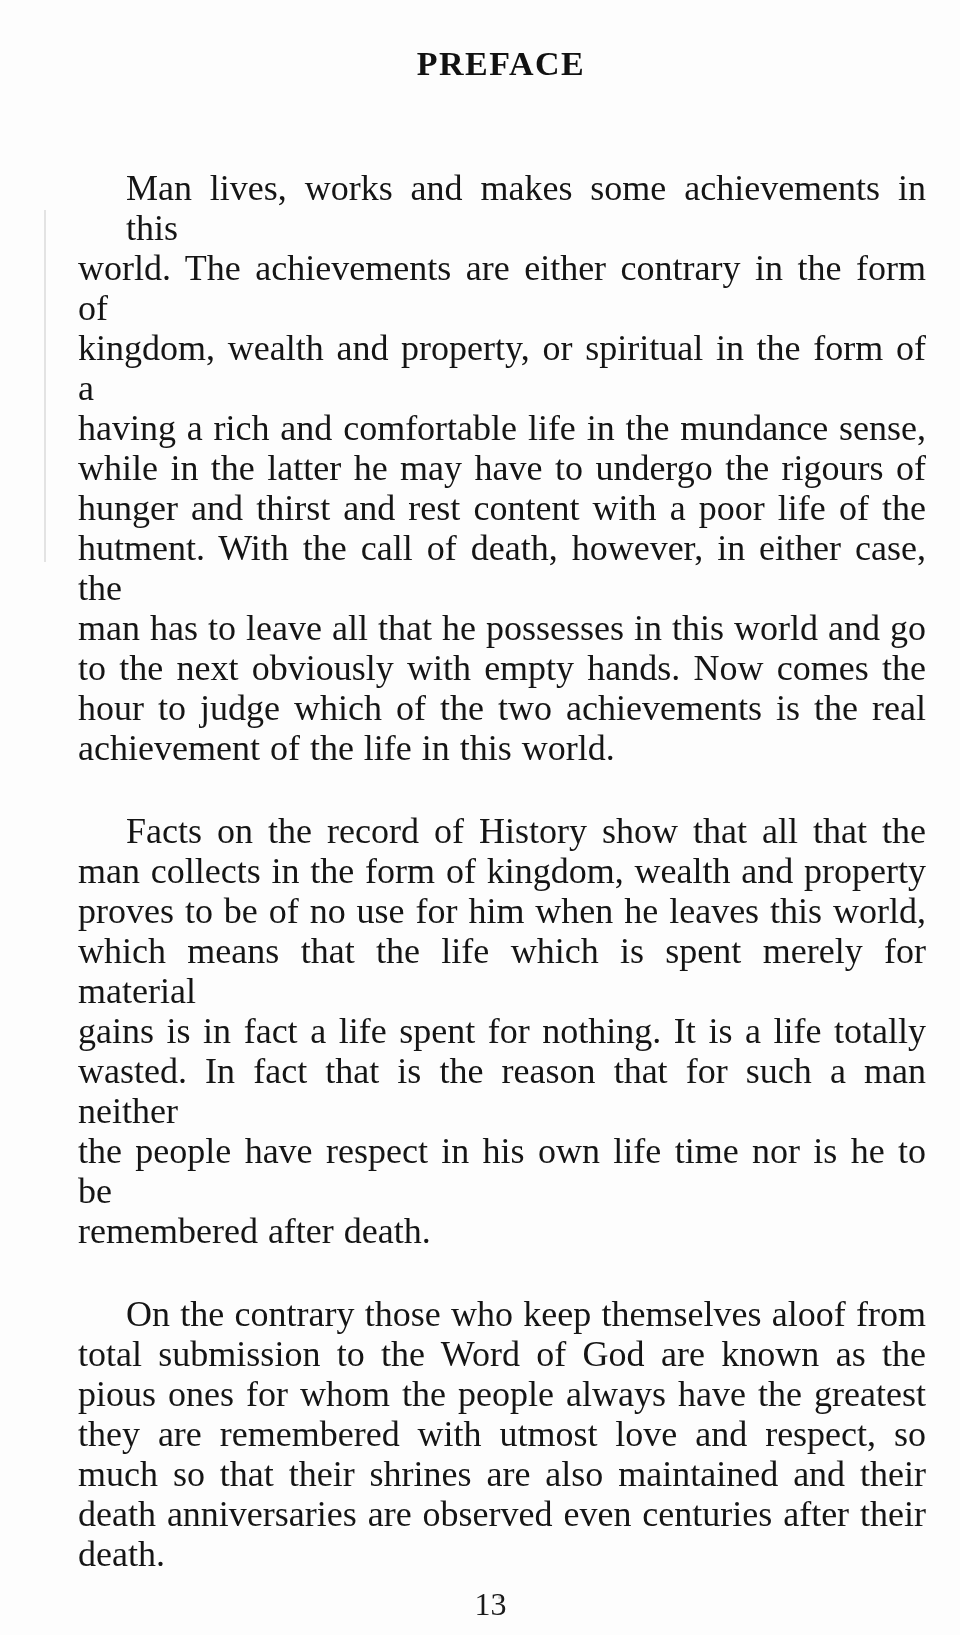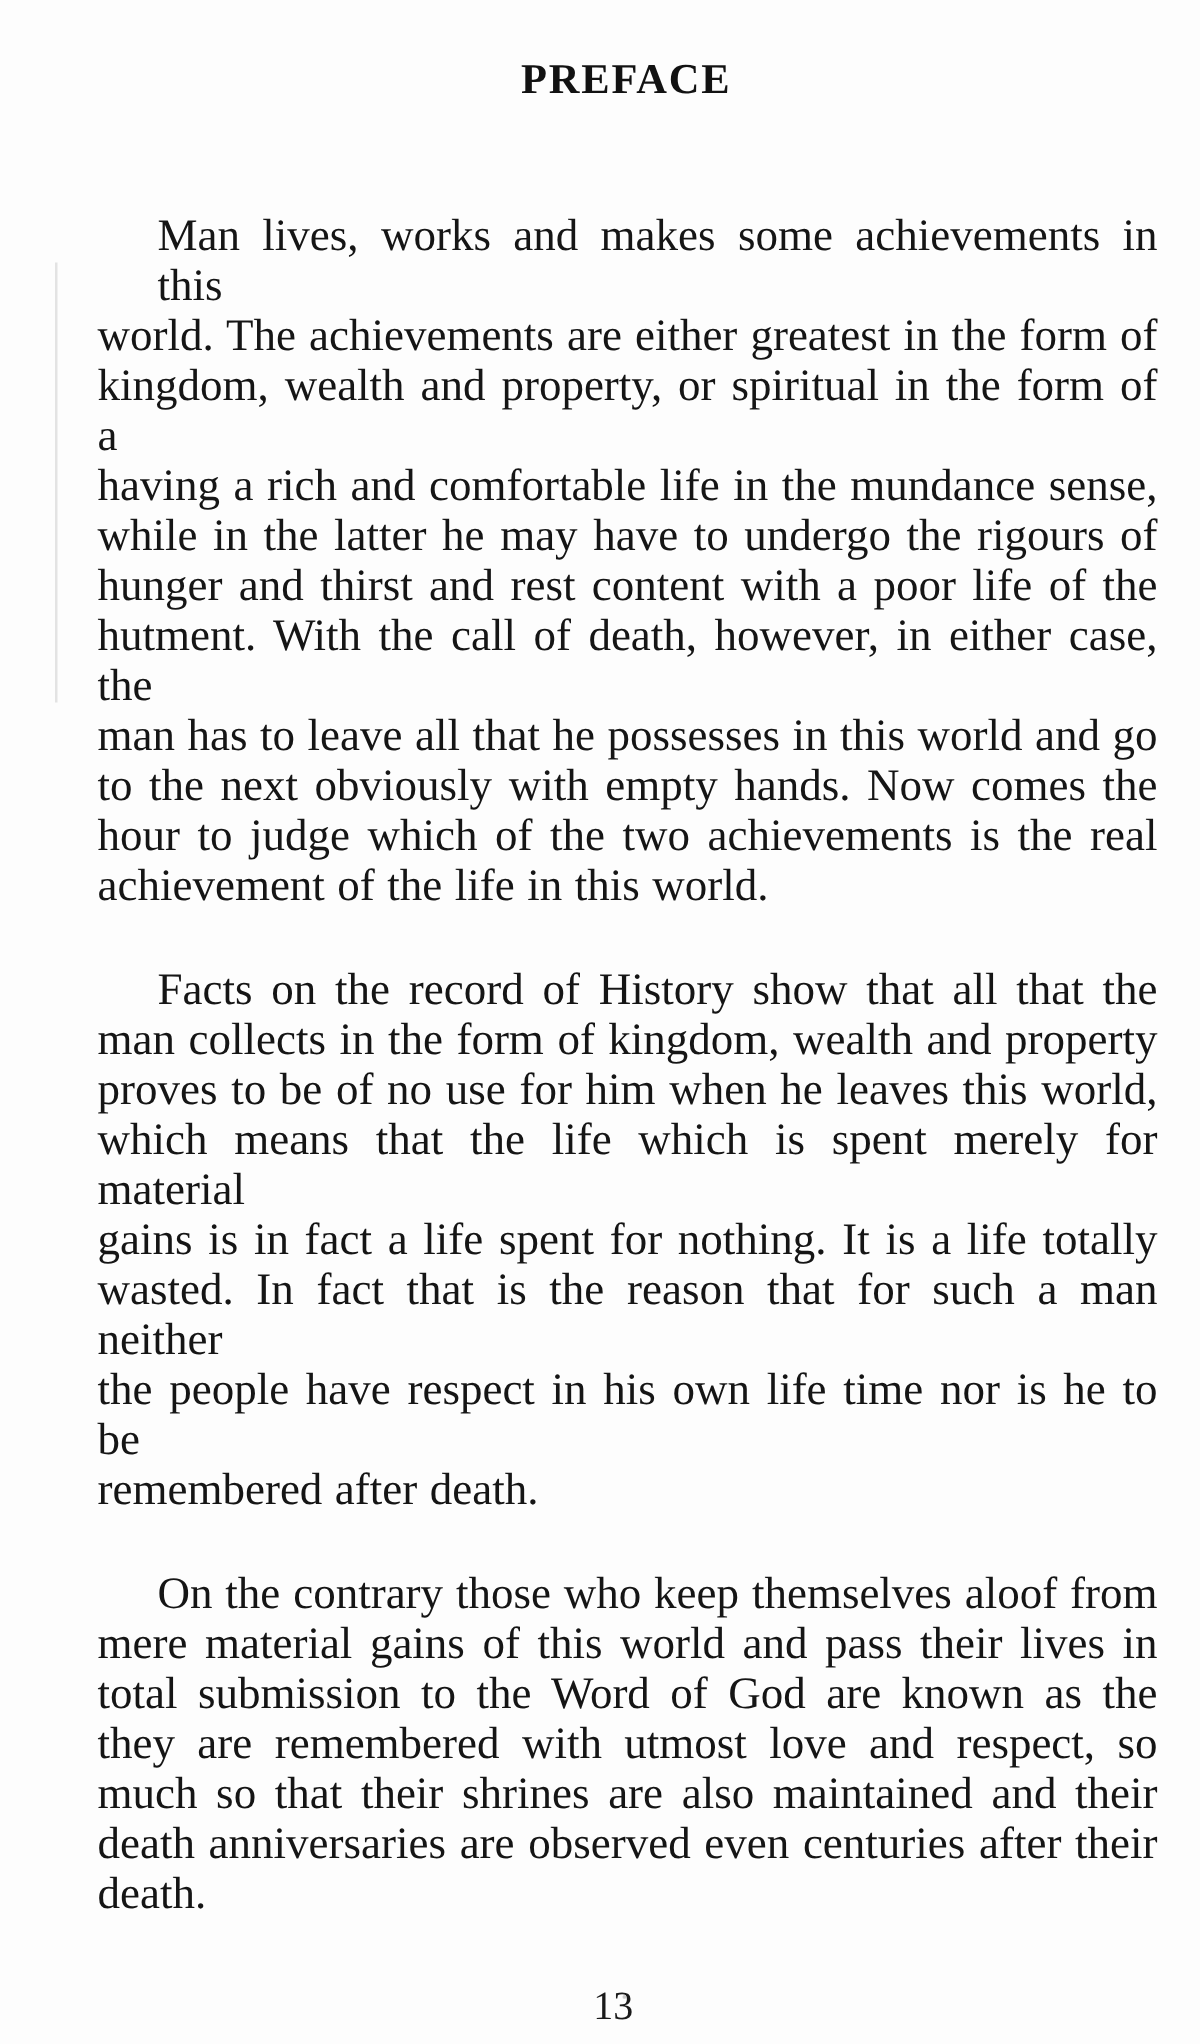--- a/index.html
+++ b/index.html
@@ -75,21 +75,21 @@
 </style>
 </head>
 <body>
 
 <div class="page">
   <h1 class="title">PREFACE</h1>
   <div class="scan-artifact-line"></div>
   <main class="text-block">
       <div class="paragraph">
         <div class="line indent">Man lives, works and makes some achievements in this</div>
-        <div class="line">world. The achievements are either greatest in the form of</div>
+        <div class="line">world. The achievements are either contrary in the form of</div>
         <div class="line">kingdom, wealth and property, or spiritual in the form of a</div>
         <div class="line">having a rich and comfortable life in the mundance sense,</div>
         <div class="line">while in the latter he may have to undergo the rigours of</div>
         <div class="line">hunger and thirst and rest content with a poor life of the</div>
         <div class="line">hutment. With the call of death, however, in either case, the</div>
         <div class="line">man has to leave all that he possesses in this world and go</div>
         <div class="line">to the next obviously with empty hands. Now comes the</div>
         <div class="line">hour to judge which of the two achievements is the real</div>
         <div class="line last">achievement of the life in this world.</div>
       </div>
@@ -98,22 +98,22 @@
         <div class="line">man collects in the form of kingdom, wealth and property</div>
         <div class="line">proves to be of no use for him when he leaves this world,</div>
         <div class="line">which means that the life which is spent merely for material</div>
         <div class="line">gains is in fact a life spent for nothing. It is a life totally</div>
         <div class="line">wasted. In fact that is the reason that for such a man neither</div>
         <div class="line">the people have respect in his own life time nor is he to be</div>
         <div class="line last">remembered after death.</div>
       </div>
       <div class="paragraph">
         <div class="line indent">On the contrary those who keep themselves aloof from</div>
-        <div class="line">mere material gains of this world and pass their lives in</div>
         <div class="line">total submission to the Word of God are known as the</div>
+        <div class="line">pious ones for whom the people always have the greatest</div>
         <div class="line">they are remembered with utmost love and respect, so</div>
         <div class="line">much so that their shrines are also maintained and their</div>
         <div class="line">death anniversaries are observed even centuries after their</div>
         <div class="line last">death.</div>
       </div>
     </main>
   <div class="page-number">13</div>
   <div class="speck"></div>
 </div>
 

